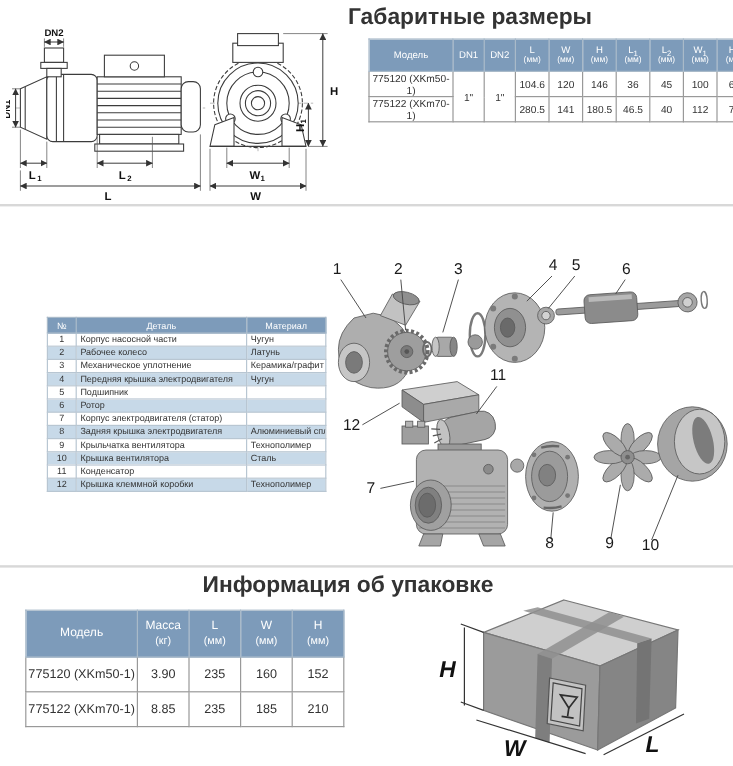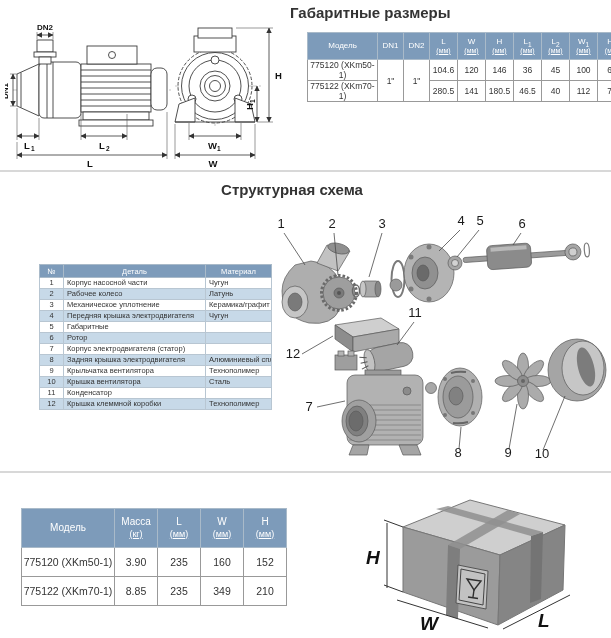--- a/index.html
+++ b/index.html
@@ -1,32 +1,32 @@
 <!DOCTYPE html>
 <html style="--table_header_bg: #7d9bba; --table_header_text: #ffffff; --row_alt_bg: #c7d9e8; --table_border: #999999; --body_text: #333333; --title_text: #333333; --divider: #d8d8d8;"><head>
 <meta charset="utf-8">
 <style>
   html,body{margin:0;padding:0;background:#fff;}
   .page{position:relative;width:611px;height:638px;background:#fff;overflow:hidden;
         font-family:"Liberation Sans",sans-serif;color:var(--body_text,#333);}
-  .title{position:absolute;font-size:15px;font-weight:bold;color:var(--title_text,#333);white-space:nowrap;}
+  .title{position:absolute;font-size:19px;font-weight:bold;color:var(--title_text,#333);white-space:nowrap;}
   #title-dims{left:290px;top:4px;}
   #title-structure{left:0;top:181px;width:584px;text-align:center;}
   #title-pack{left:0;top:477px;width:580px;text-align:center;}
   .divider{position:absolute;left:0;width:611px;height:0;border-top:2px solid var(--divider,#d8d8d8);}
   #div1{top:170px;} #div2{top:471px;}
 
   table{position:absolute;border-collapse:collapse;table-layout:fixed;background:#fff;margin-left:16px;}
   th{background:var(--table_header_bg,#7d9bba);color:var(--table_header_text,#fff);font-weight:normal;}
   td{color:var(--body_text,#333);}
 
   .dims{left:291px;top:32px;width:319px;font-size:8.5px;}
   .dims th{border:1px solid #a9bac9;height:26px;padding:0 1px;line-height:1.2;text-align:center;font-size:8px;}
   .dims td{border:1px solid var(--table_border,#999);height:17px;text-align:center;padding:0 1px;}
-  .hu{display:block;font-size:7px;text-decoration:underline;}
+  .hu{display:block;font-size:7px;}
   sub{font-size:6.5px;line-height:0;}
 
   .parts{left:23px;top:264px;width:232px;font-size:7.5px;border:1px solid #8fa0b0;}
   .parts th{border:1px solid #a9bac9;height:12px;padding:0 3px;font-size:7.5px;}
   .parts td{border:1px solid #b8c6d2;height:10px;line-height:10px;padding:0 3px;white-space:nowrap;overflow:hidden;}
   .parts td.num{text-align:center;}
   .parts tr.alt td{background:var(--row_alt_bg,#c7d9e8);}
 
   .pack{left:5px;top:508px;width:265px;font-size:10.5px;}
   .pack th{border:1px solid #a9bac9;height:38px;padding:0;line-height:1.25;text-align:center;font-size:10px;}
@@ -205,21 +205,20 @@
           <td>180.5</td>
           <td>46.5</td>
           <td>40</td>
           <td>112</td>
           <td>71</td>
         </tr>
       </tbody>
     </table>
 
   <div class="divider" id="div1"></div>
-  <div class="title" id="title-structure">Структурная схема</div>
   <table class="parts">
       <colgroup>
         <col style="width: 24px;">
         <col style="width: 142px;">
         <col style="width: 66px;">
       </colgroup>
       <thead>
         <tr>
           <th>№</th>
           <th>Деталь</th>
@@ -242,21 +241,21 @@
           <td>Механическое уплотнение</td>
           <td>Керамика/графит</td>
         </tr>
         <tr class="alt">
           <td class="num">4</td>
           <td>Передняя крышка электродвигателя</td>
           <td>Чугун</td>
         </tr>
         <tr>
           <td class="num">5</td>
-          <td>Габаритные</td>
+          <td>Подшипник</td>
           <td></td>
         </tr>
         <tr class="alt">
           <td class="num">6</td>
           <td>Ротор</td>
           <td></td>
         </tr>
         <tr>
           <td class="num">7</td>
           <td>Корпус электродвигателя (статор)</td>
@@ -425,20 +424,21 @@
         <line x1="278" y1="245" x2="300" y2="191" class="leader"></line>
         <text x="277" y="253" text-anchor="middle">10</text>
         <line x1="149" y1="117" x2="132" y2="140" class="leader"></line>
         <text x="150" y="112" text-anchor="middle">11</text>
         <line x1="37" y1="149" x2="68" y2="131" class="leader"></line>
         <text x="28" y="153" text-anchor="middle">12</text>
       </g>
   </svg>
 
   <div class="divider" id="div2"></div>
+  <div class="title" id="title-pack">Информация об упаковке</div>
   <table class="pack">
       <colgroup>
         <col style="width: 93px;">
         <col style="width: 43px;">
         <col style="width: 43px;">
         <col style="width: 43px;">
         <col style="width: 43px;">
       </colgroup>
       <thead>
         <tr>
@@ -454,21 +454,21 @@
           <td>775120 (XKm50-1)</td>
           <td>3.90</td>
           <td>235</td>
           <td>160</td>
           <td>152</td>
         </tr>
         <tr>
           <td>775122 (XKm70-1)</td>
           <td>8.85</td>
           <td>235</td>
-          <td>349</td>
+          <td>185</td>
           <td>210</td>
         </tr>
       </tbody>
     </table>
 
   <svg id="boxfig" width="262" height="148" viewBox="0 0 262 148">
     <g>
       <polygon points="130,13 225,38 160,68 63,40" fill="#cfcfcf" stroke="#777" stroke-width="1"></polygon>
       <polygon points="63,40 160,68 158,138 63,105" fill="#9b9b9b" stroke="#777" stroke-width="1"></polygon>
       <polygon points="160,68 225,38 223,103 158,138" fill="#858585" stroke="#777" stroke-width="1"></polygon>

